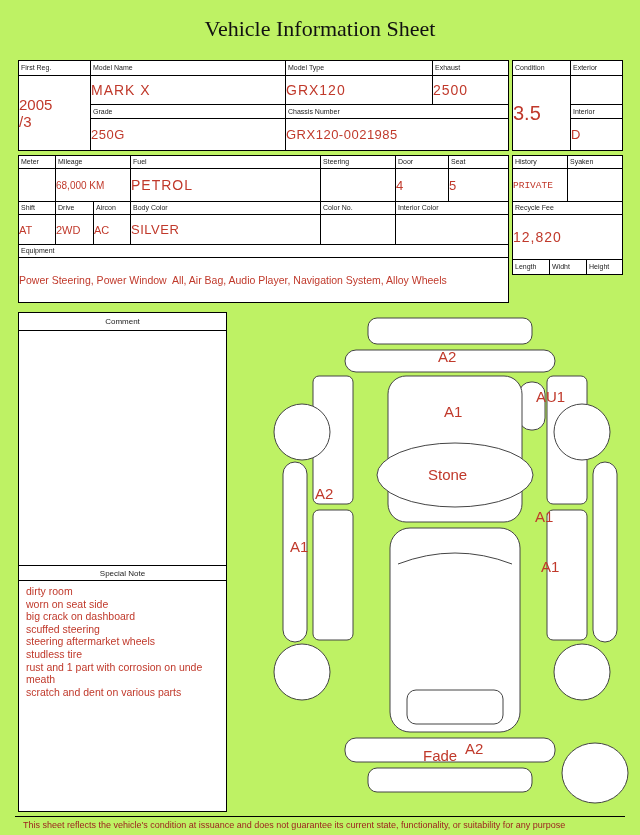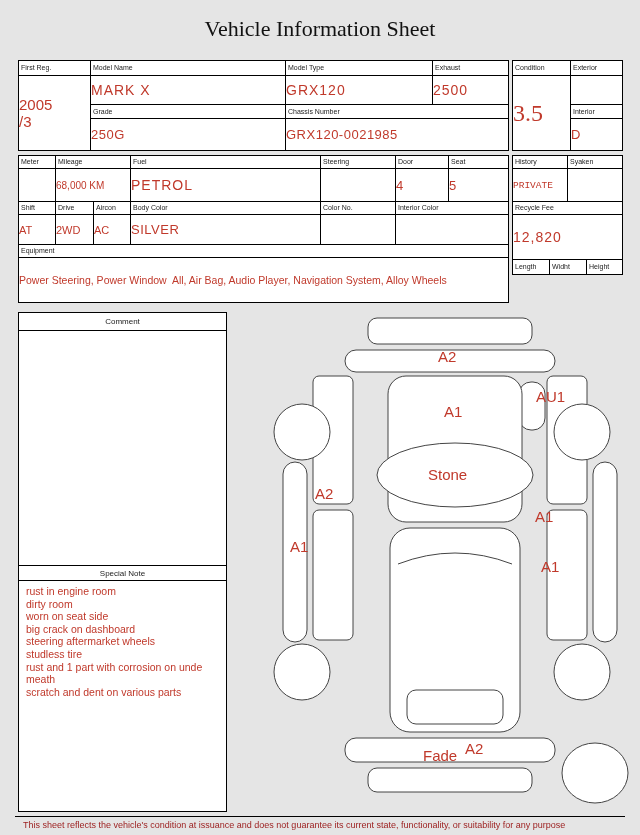--- a/index.html
+++ b/index.html
@@ -1,28 +1,28 @@
 <!DOCTYPE html>
 <html style="--value-red: #c0392b; --note-red: #c0392b; --disclaimer-red: #9b1c1c;"><head>
 <meta charset="utf-8">
 <style>
   * { margin:0; padding:0; box-sizing:border-box; }
   html,body { background:#fff; }
   body { width:640px; height:835px; font-family:"Liberation Sans", sans-serif; }
-  .sheet { position:relative; width:640px; height:835px; background:#e5e5e5; overflow:hidden; }
+  .sheet { position:relative; width:640px; height:835px; background:#bef264; overflow:hidden; }
 
   .title { position:absolute; top:16px; left:0; width:100%; text-align:center;
            font-family:"Liberation Serif", serif; font-size:22px; font-weight:400; color:#111; }
 
   table.tbl { position:absolute; border-collapse:collapse; table-layout:fixed; background:#fff; }
   table.tbl td { border:1px solid #000; text-align:left; vertical-align:middle; overflow:hidden; padding:0; }
   tr.hdr td { font-size:7px; color:#222; font-weight:normal; padding:1px 2px; line-height:1.1; }
 
   .val { color:var(--value-red, #c0392b); }
-  .fs20 { font-size:24px;font-family:Liberation Serif, serif; }
+  .fs20 { font-size:20px; }
   .fs14 { font-size:14px; letter-spacing:1px; }
   .fs13 { font-size:13px; letter-spacing:0.5px; }
   .fs11 { font-size:11px; }
   .fs10 { font-size:10px; }
 
   .t1-left  { left:18px;  top:60px;  width:490px; }
   .t1-right { left:512px; top:60px;  width:110px; }
   .t2-left  { left:18px;  top:155px; width:490px; }
   .t2-right { left:512px; top:155px; width:110px; }
 
@@ -193,24 +193,24 @@
         <td colspan="2">Height</td>
       </tr>
     </tbody>
   </table>
 
   <div class="comment-box">
     <div class="comment-hdr">Comment</div>
     <div class="comment-area"></div>
     <div class="special-hdr">Special Note</div>
     <div class="notes">
-      <div>rust in engine room</div>
       <div>dirty room</div>
       <div>worn on seat side</div>
       <div>big crack on dashboard</div>
+      <div>scuffed steering</div>
       <div>steering aftermarket wheels</div>
       <div>studless tire</div>
       <div>rust and 1 part with corrosion on unde meath</div>
       <div>scratch and dent on various parts</div>
     </div>
   </div>
 
   <div class="diagram">
     <svg viewBox="0 0 370 500" width="370" height="500">
       <g fill="#fff" stroke="#444" stroke-width="1">

